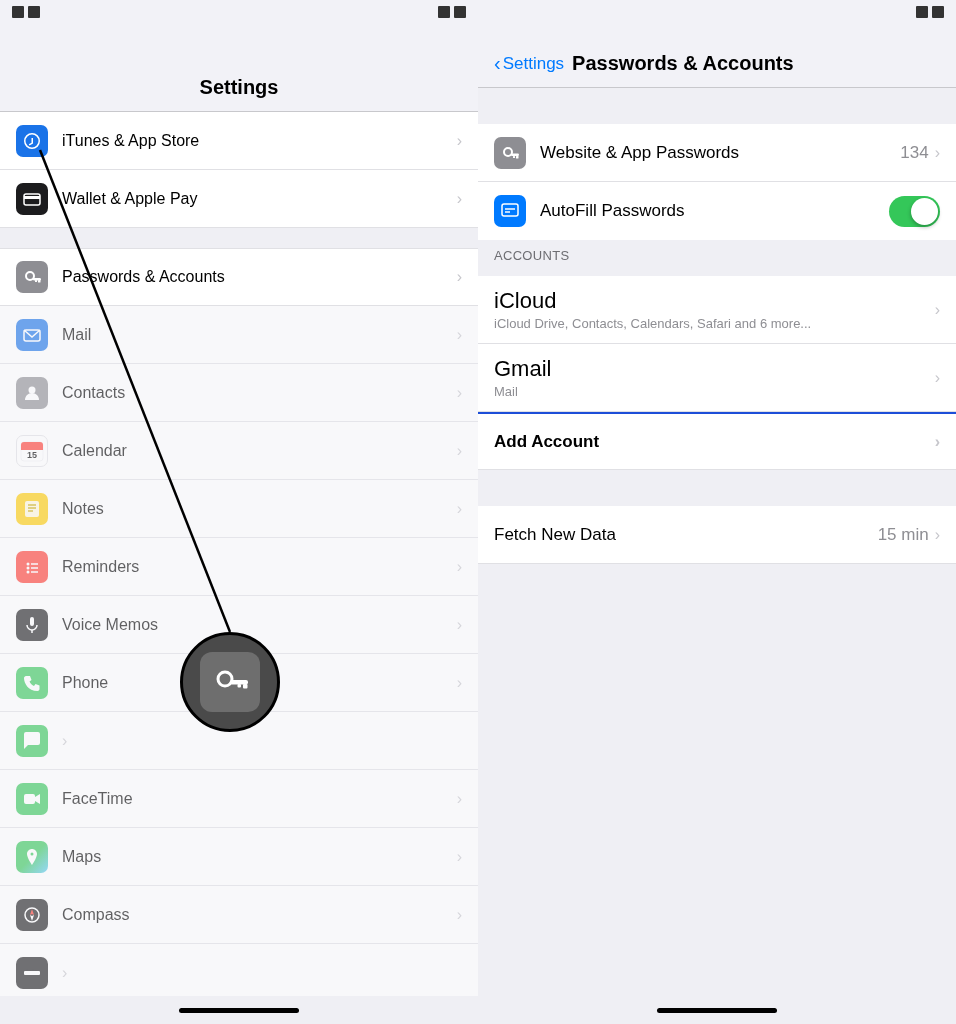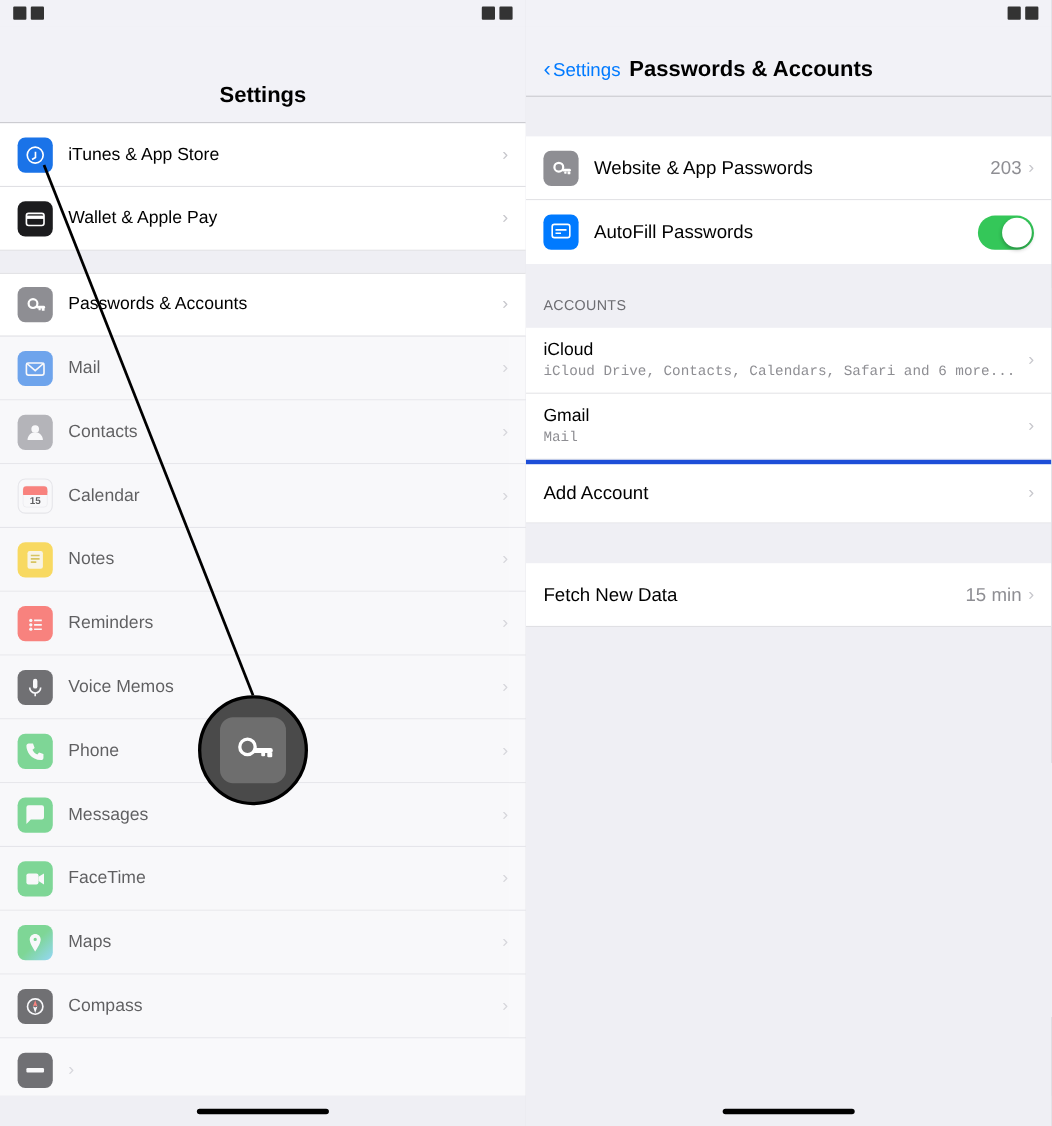--- a/index.html
+++ b/index.html
@@ -267,46 +267,44 @@
       font-size: 16px;
     }
 
     .section-header-text {
       font-size: 13px;
       color: #6d6d72;
       padding: 8px 16px 4px;
       background: #efeff4;
       letter-spacing: 0.3px;
       text-transform: uppercase;
-      margin-top: 22px;
     }
 
     .account-item {
       background: #fff;
       padding: 12px 16px;
       border-bottom: 1px solid #e0e0e4;
       display: flex;
       align-items: center;
       cursor: pointer;
     }
 
     .account-item-text {
       flex: 1;
     }
 
     .account-item-title {
-      font-size: 16px;
+      font-size: 22px;
       color: #000;
     }
 
     .account-item-sub {
       font-size: 13px;
       color: #8e8e93;
       margin-top: 2px;
-      font-family: Liberation Mono, monospace;
     }
 
     
     .toggle-switch {
       width: 51px;
       height: 31px;
       background: #34c759;
       border-radius: 15.5px;
       position: relative;
       cursor: pointer;
@@ -502,21 +500,20 @@
       <span class="item-label">Phone</span>
       <span class="item-chevron">›</span>
     </div>
 
     <div class="list-item dimmed">
       <div class="item-icon icon-green">
         <svg width="20" height="20" viewBox="0 0 20 20">
           <path d="M2 3a2 2 0 012-2h12a2 2 0 012 2v9a2 2 0 01-2 2H6l-4 4V3z" fill="white"></path>
         </svg>
       </div>
-      <span class="item-label">Messages</span>
       <span class="item-chevron">›</span>
     </div>
 
     <div class="list-item dimmed">
       <div class="item-icon icon-green">
         <svg width="20" height="20" viewBox="0 0 20 20" fill="white">
           <rect x="2" y="5" width="11" height="10" rx="2" fill="white"></rect>
           <polygon points="13,8 18,5 18,15 13,12" fill="white"></polygon>
         </svg>
       </div>
@@ -600,21 +597,21 @@
     <div class="right-list-item">
       <div class="right-item-icon icon-gray">
         <svg width="20" height="20" viewBox="0 0 20 20">
           <circle cx="8" cy="9" r="4" fill="none" stroke="white" stroke-width="2"></circle>
           <rect x="11" y="10.5" width="8" height="2.5" rx="1.25" fill="white"></rect>
           <rect x="16" y="13" width="2.5" height="2.5" rx="0.5" fill="white"></rect>
           <rect x="13" y="13" width="2" height="2" rx="0.5" fill="white"></rect>
         </svg>
       </div>
       <span class="right-item-label">Website &amp; App Passwords</span>
-      <span class="right-item-value">203</span>
+      <span class="right-item-value">134</span>
       <span class="right-item-chevron">›</span>
     </div>
 
     <div class="right-list-item no-border">
       <div class="right-item-icon autofill-icon">
         <svg width="20" height="20" viewBox="0 0 20 20">
           <rect x="2" y="3" width="16" height="12" rx="2" fill="none" stroke="white" stroke-width="1.5"></rect>
           <line x1="5" y1="8" x2="15" y2="8" stroke="white" stroke-width="1.5"></line>
           <line x1="5" y1="11" x2="10" y2="11" stroke="white" stroke-width="1.5"></line>
         </svg>
@@ -638,21 +635,21 @@
     </div>
 
     <div class="account-item">
       <div class="account-item-text">
         <div class="account-item-title">Gmail</div>
         <div class="account-item-sub">Mail</div>
       </div>
       <span class="right-item-chevron">›</span>
     </div>
 
-    <div class="right-list-item add-account-highlight" style="border-top: 4px solid #1d4ed8; background:#fff;">
+    <div class="right-list-item add-account-highlight" style="border-top: 2px solid #1d4ed8; background:#fff;font-weight:bold;">
       <span class="right-item-label">Add Account</span>
       <span class="right-item-chevron">›</span>
     </div>
 
     <div class="right-section-gap"></div>
 
     <div class="right-list-item">
       <span class="right-item-label">Fetch New Data</span>
       <span class="right-item-value">15 min</span>
       <span class="right-item-chevron">›</span>

